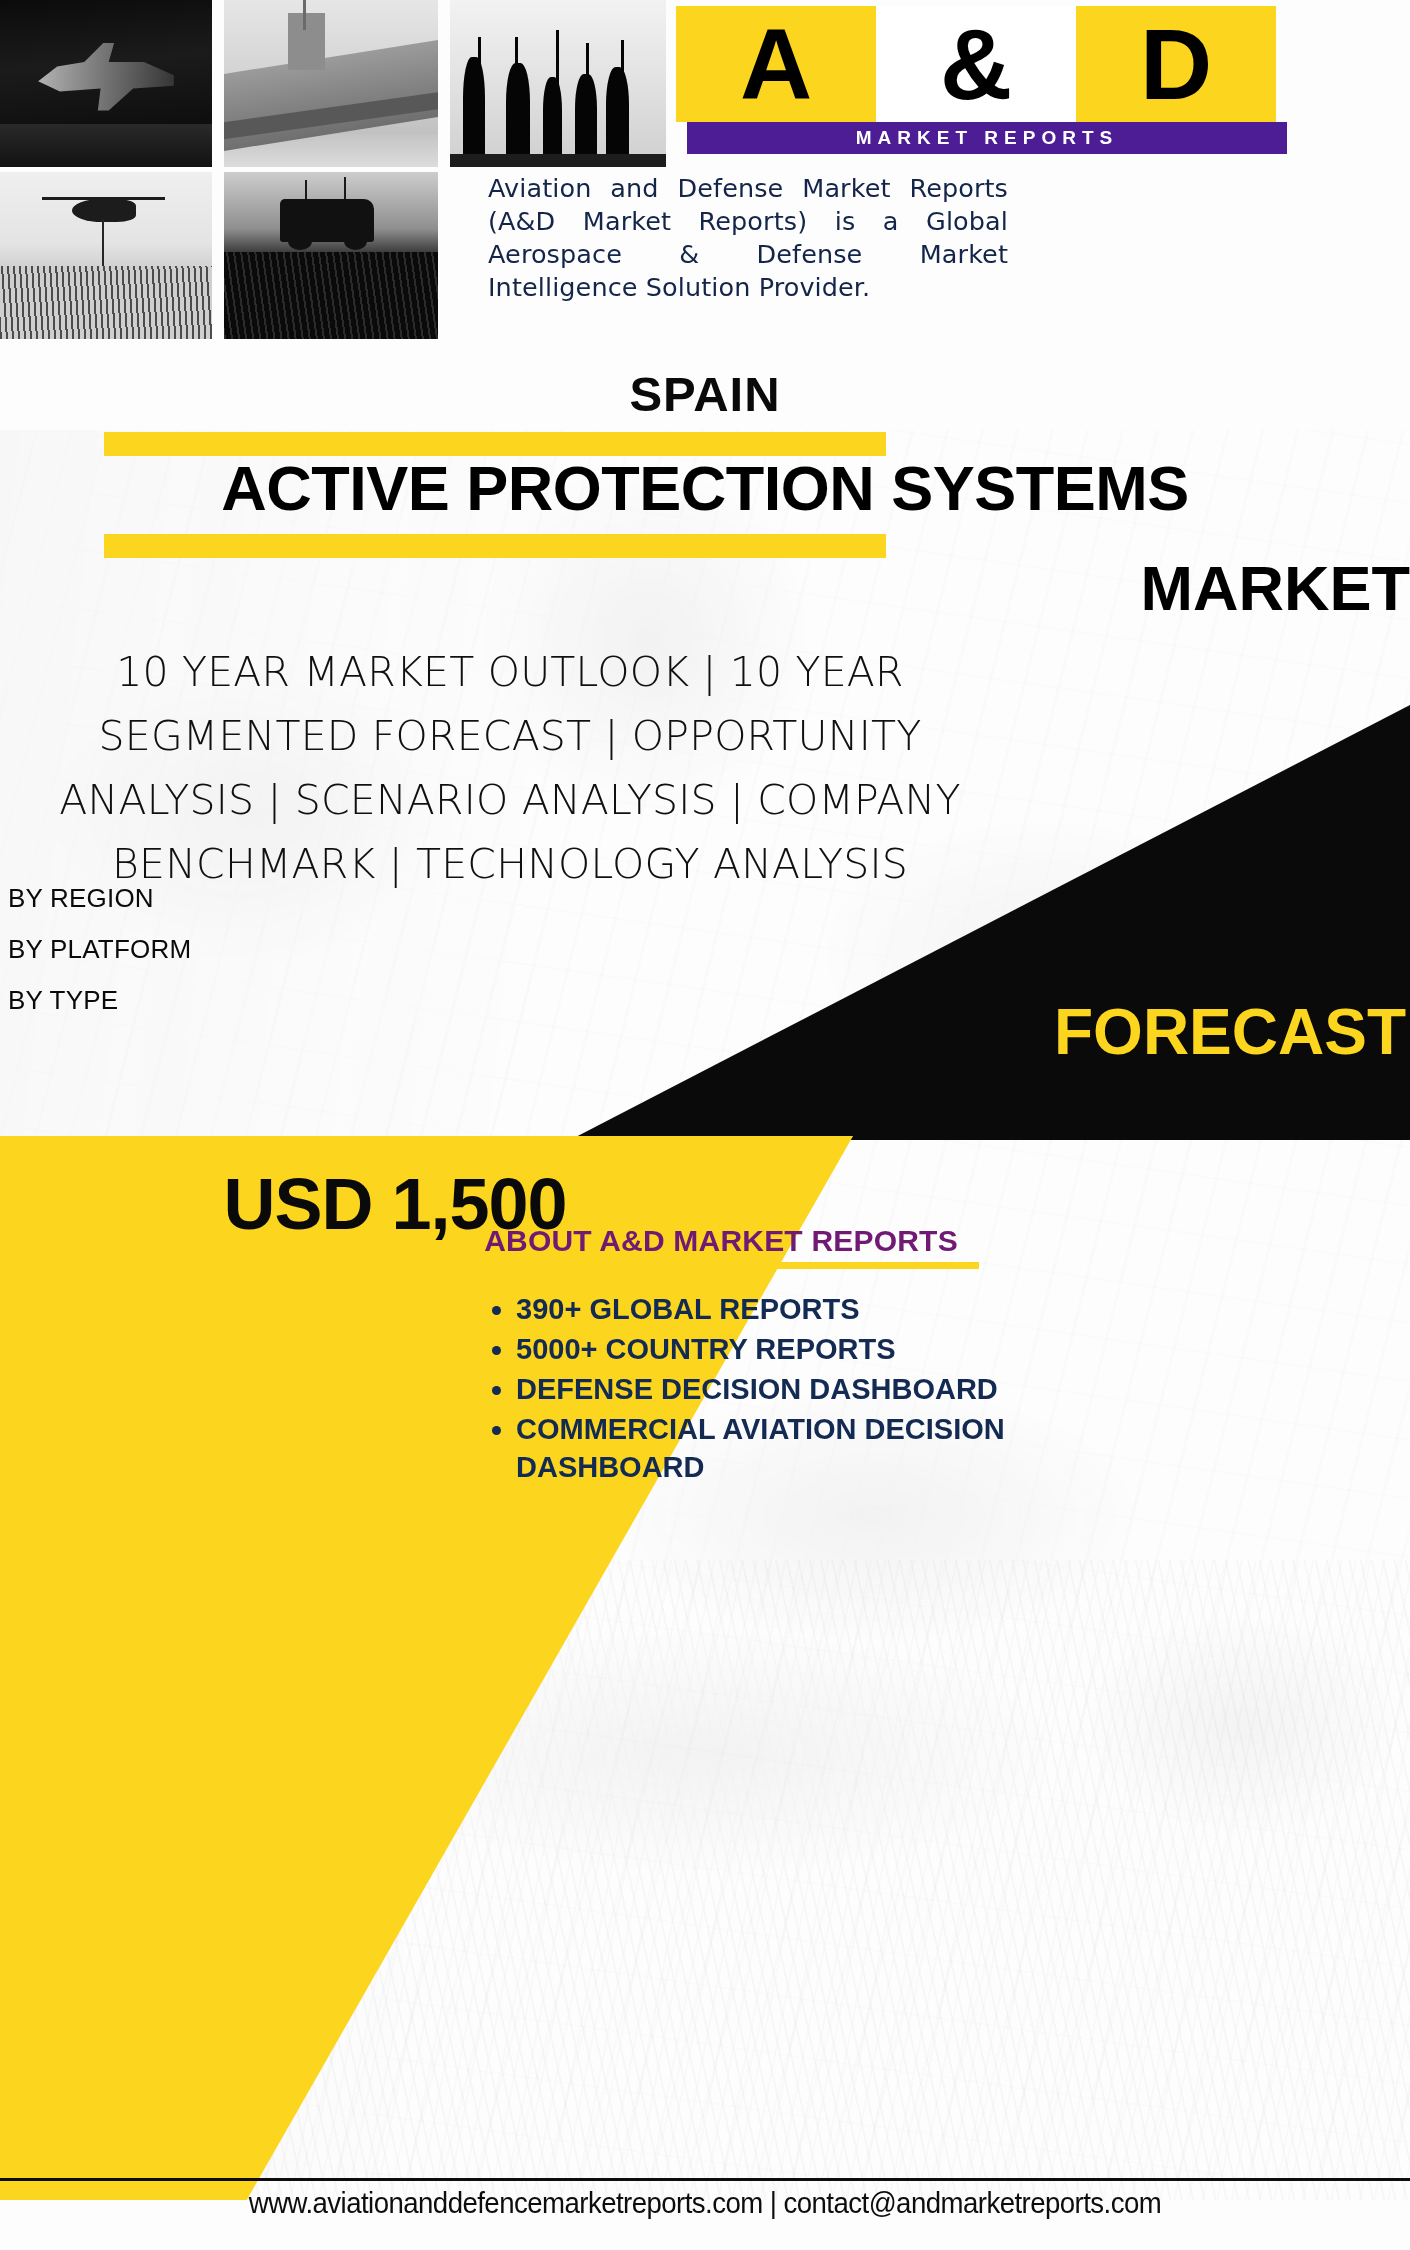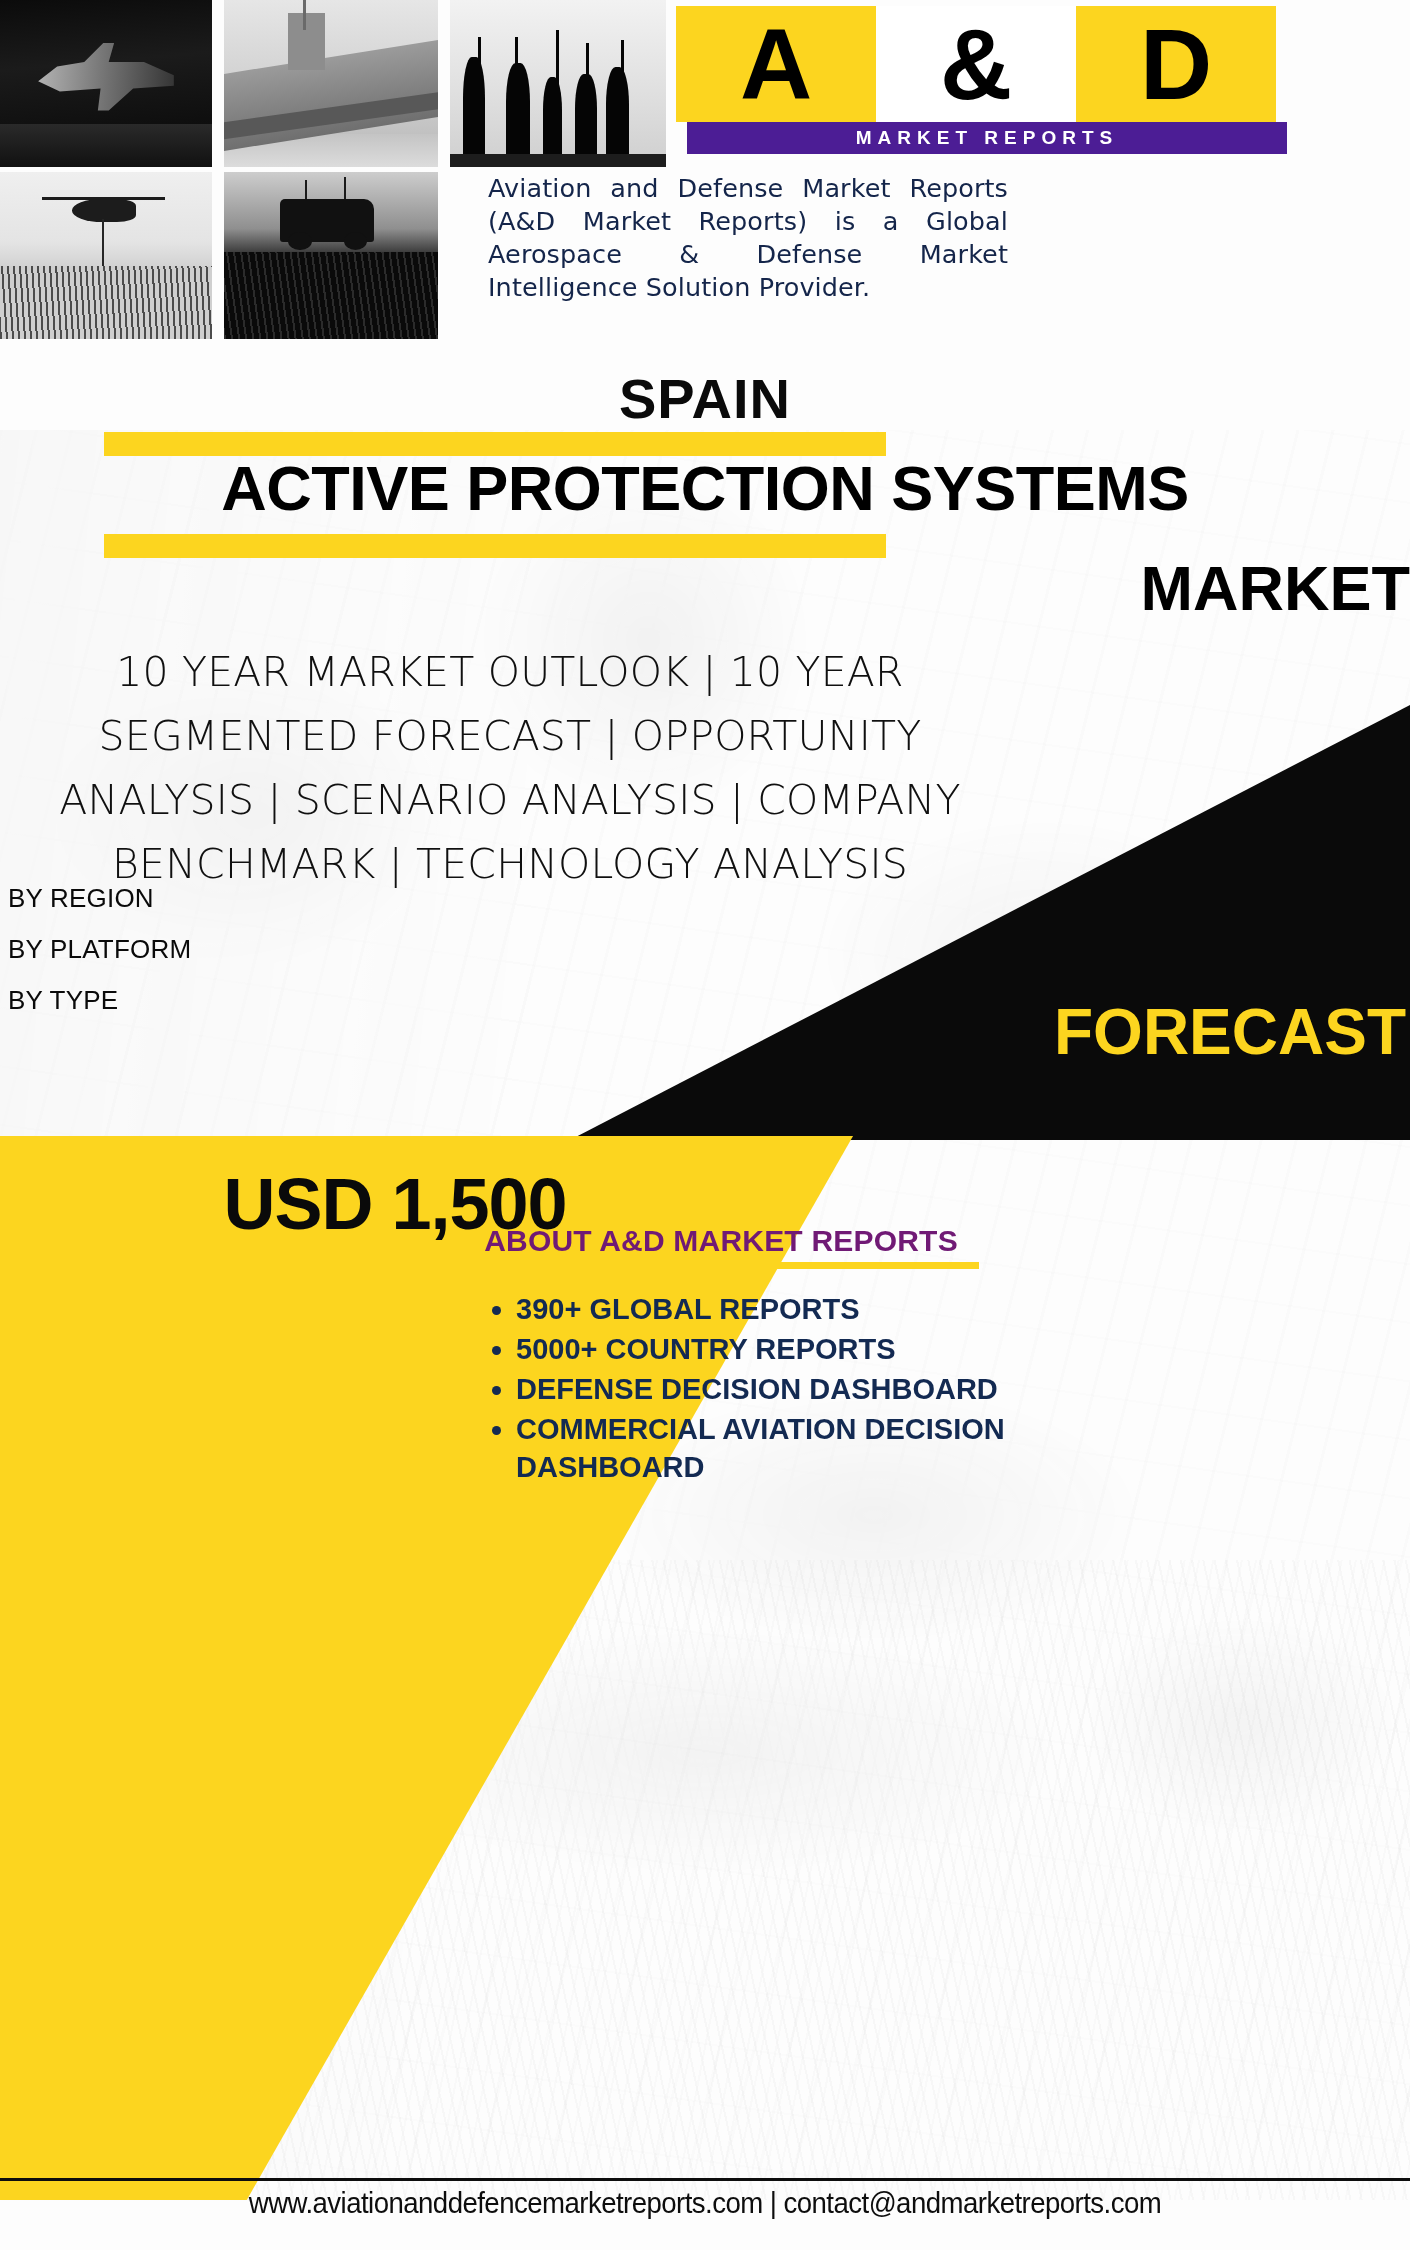--- a/index.html
+++ b/index.html
@@ -105,21 +105,21 @@
   
   .intro{
     position:absolute;left:460px;top:172px;width:520px;
     color:#14254a;font-size:25.5px;line-height:33px;text-align:justify;
     font-family:"DejaVu Sans", sans-serif;font-weight:400;letter-spacing:.1px;margin-left:28px;
   }
 
   
   .country{
     position:absolute;left:0;top:366px;width:1410px;text-align:center;
-    font-size:56px;font-weight:700;letter-spacing:1px;color:#0a0a0a;
+    font-size:49px;font-weight:700;letter-spacing:1px;color:#0a0a0a;
     font-family:"Liberation Sans", sans-serif;
   }
   .ybar{position:absolute;height:24px;background:#FCD51F;}
   #ybar1{left:104px;top:432px;width:782px;}
   #ybar2{left:104px;top:534px;width:782px;}
   .mainline{
     position:absolute;left:0;top:452px;width:1410px;text-align:center;
     font-size:63px;font-weight:700;letter-spacing:-.5px;color:#000;
     font-family:"Liberation Sans", sans-serif;white-space:nowrap;
   }

